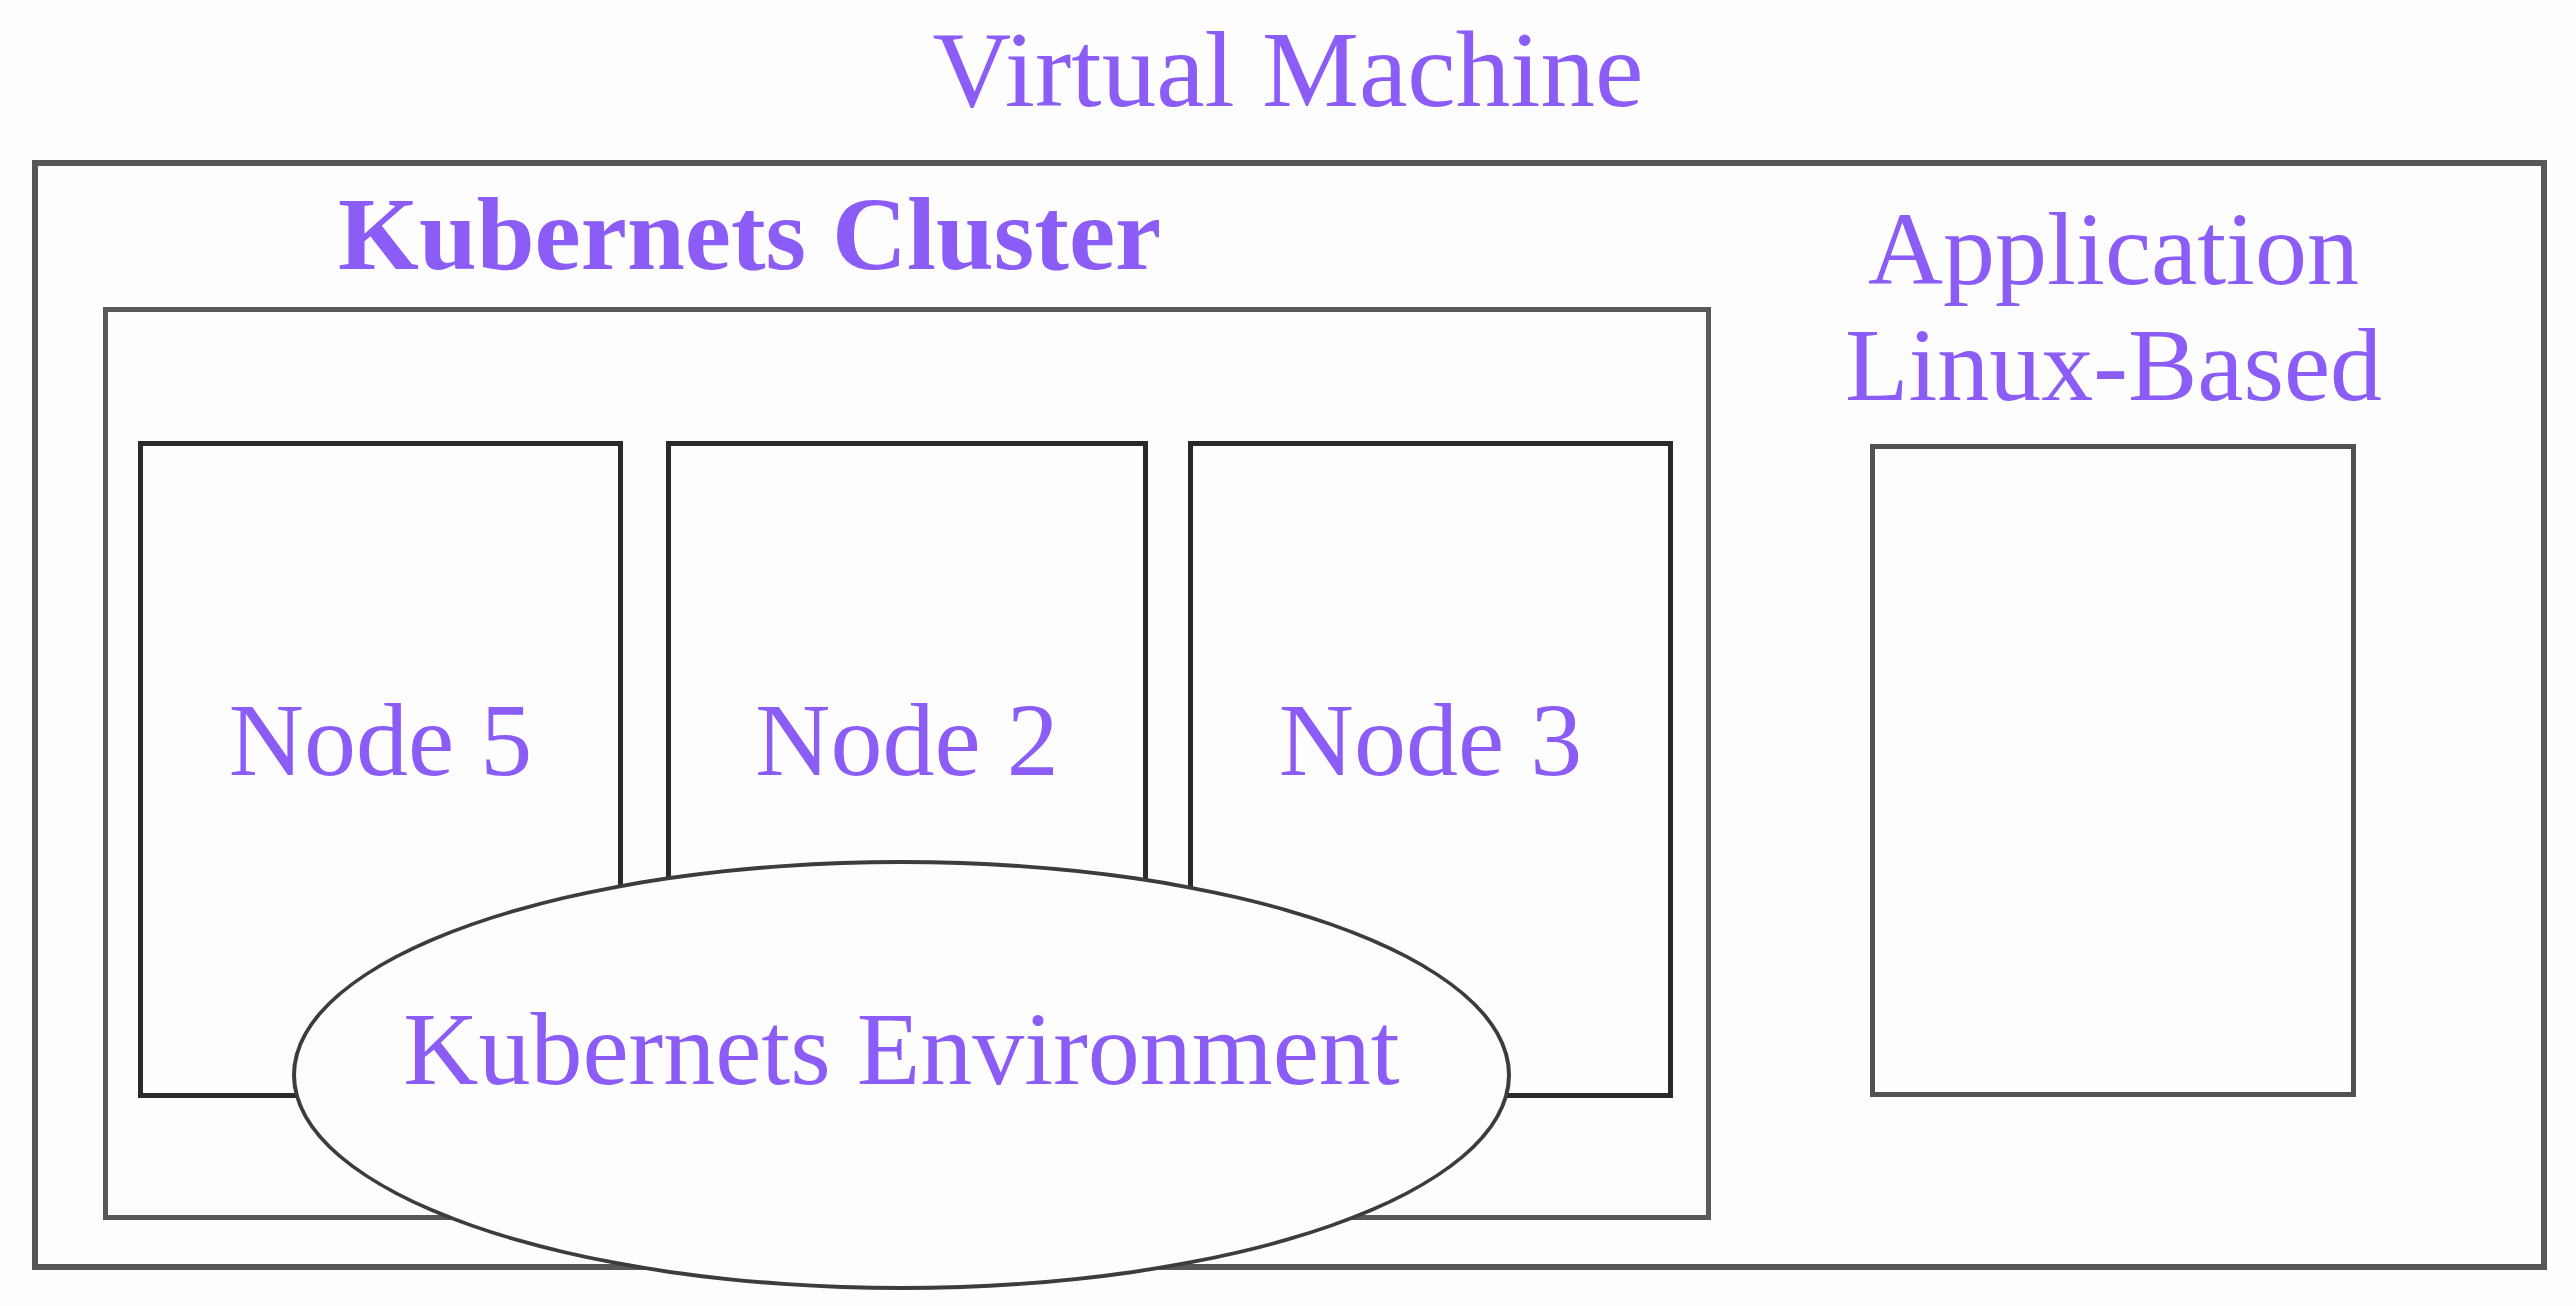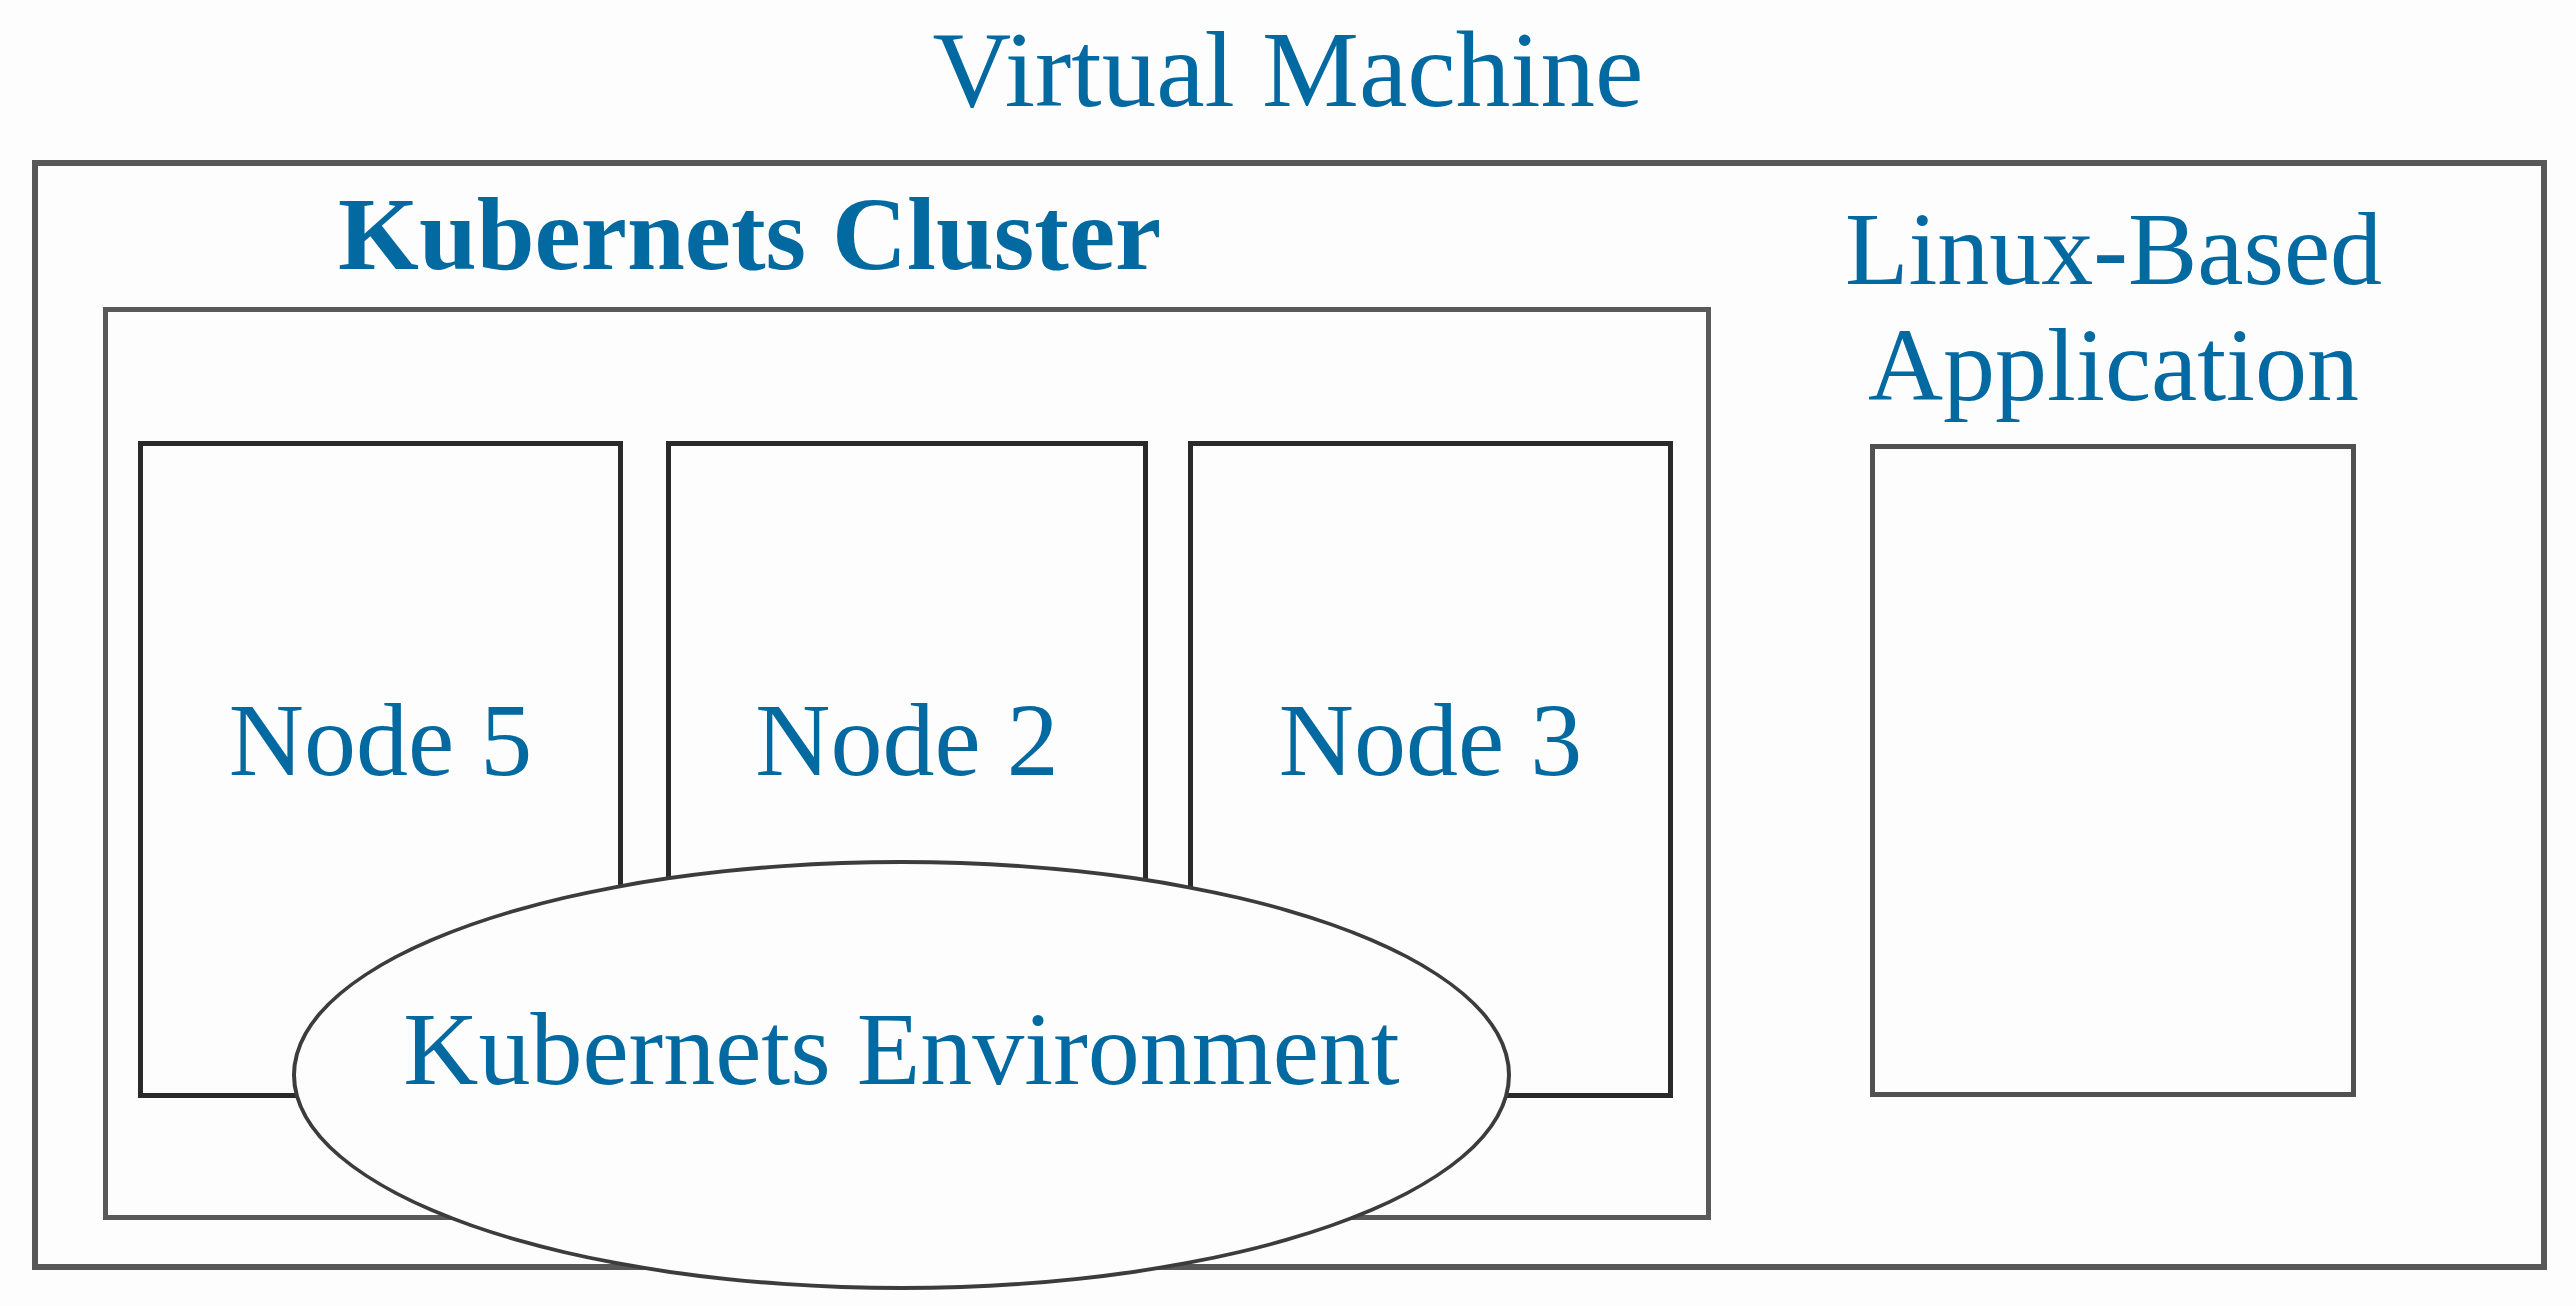--- a/index.html
+++ b/index.html
@@ -6,21 +6,21 @@
     margin: 0;
     padding: 0;
     background: #ffffff;
   }
   .canvas {
     position: relative;
     width: 2576px;
     height: 1306px;
     background: #fdfdfd;
     font-family: "Liberation Serif", "DejaVu Serif", serif;
-    color: #0369a1;
+    color: #8b5cf6;
     overflow: hidden;
   }
   .abs { position: absolute; box-sizing: border-box; }
 
   .diagram-title {
     top: 7px;
     left: 0;
     width: 100%;
     text-align: center;
     font-size: 109px;
@@ -123,22 +123,22 @@
 
   <div class="abs node-box node-2">
     <span>Node 2</span>
   </div>
 
   <div class="abs node-box node-3">
     <span>Node 3</span>
   </div>
 
   <div class="abs app-label">
+    <div>Application</div>
     <div>Linux-Based</div>
-    <div>Application</div>
   </div>
 
   <div class="abs app-box"></div>
 
   <div class="abs env-ellipse">
     <span>Kubernets Environment</span>
   </div>
 
 </div>
 

